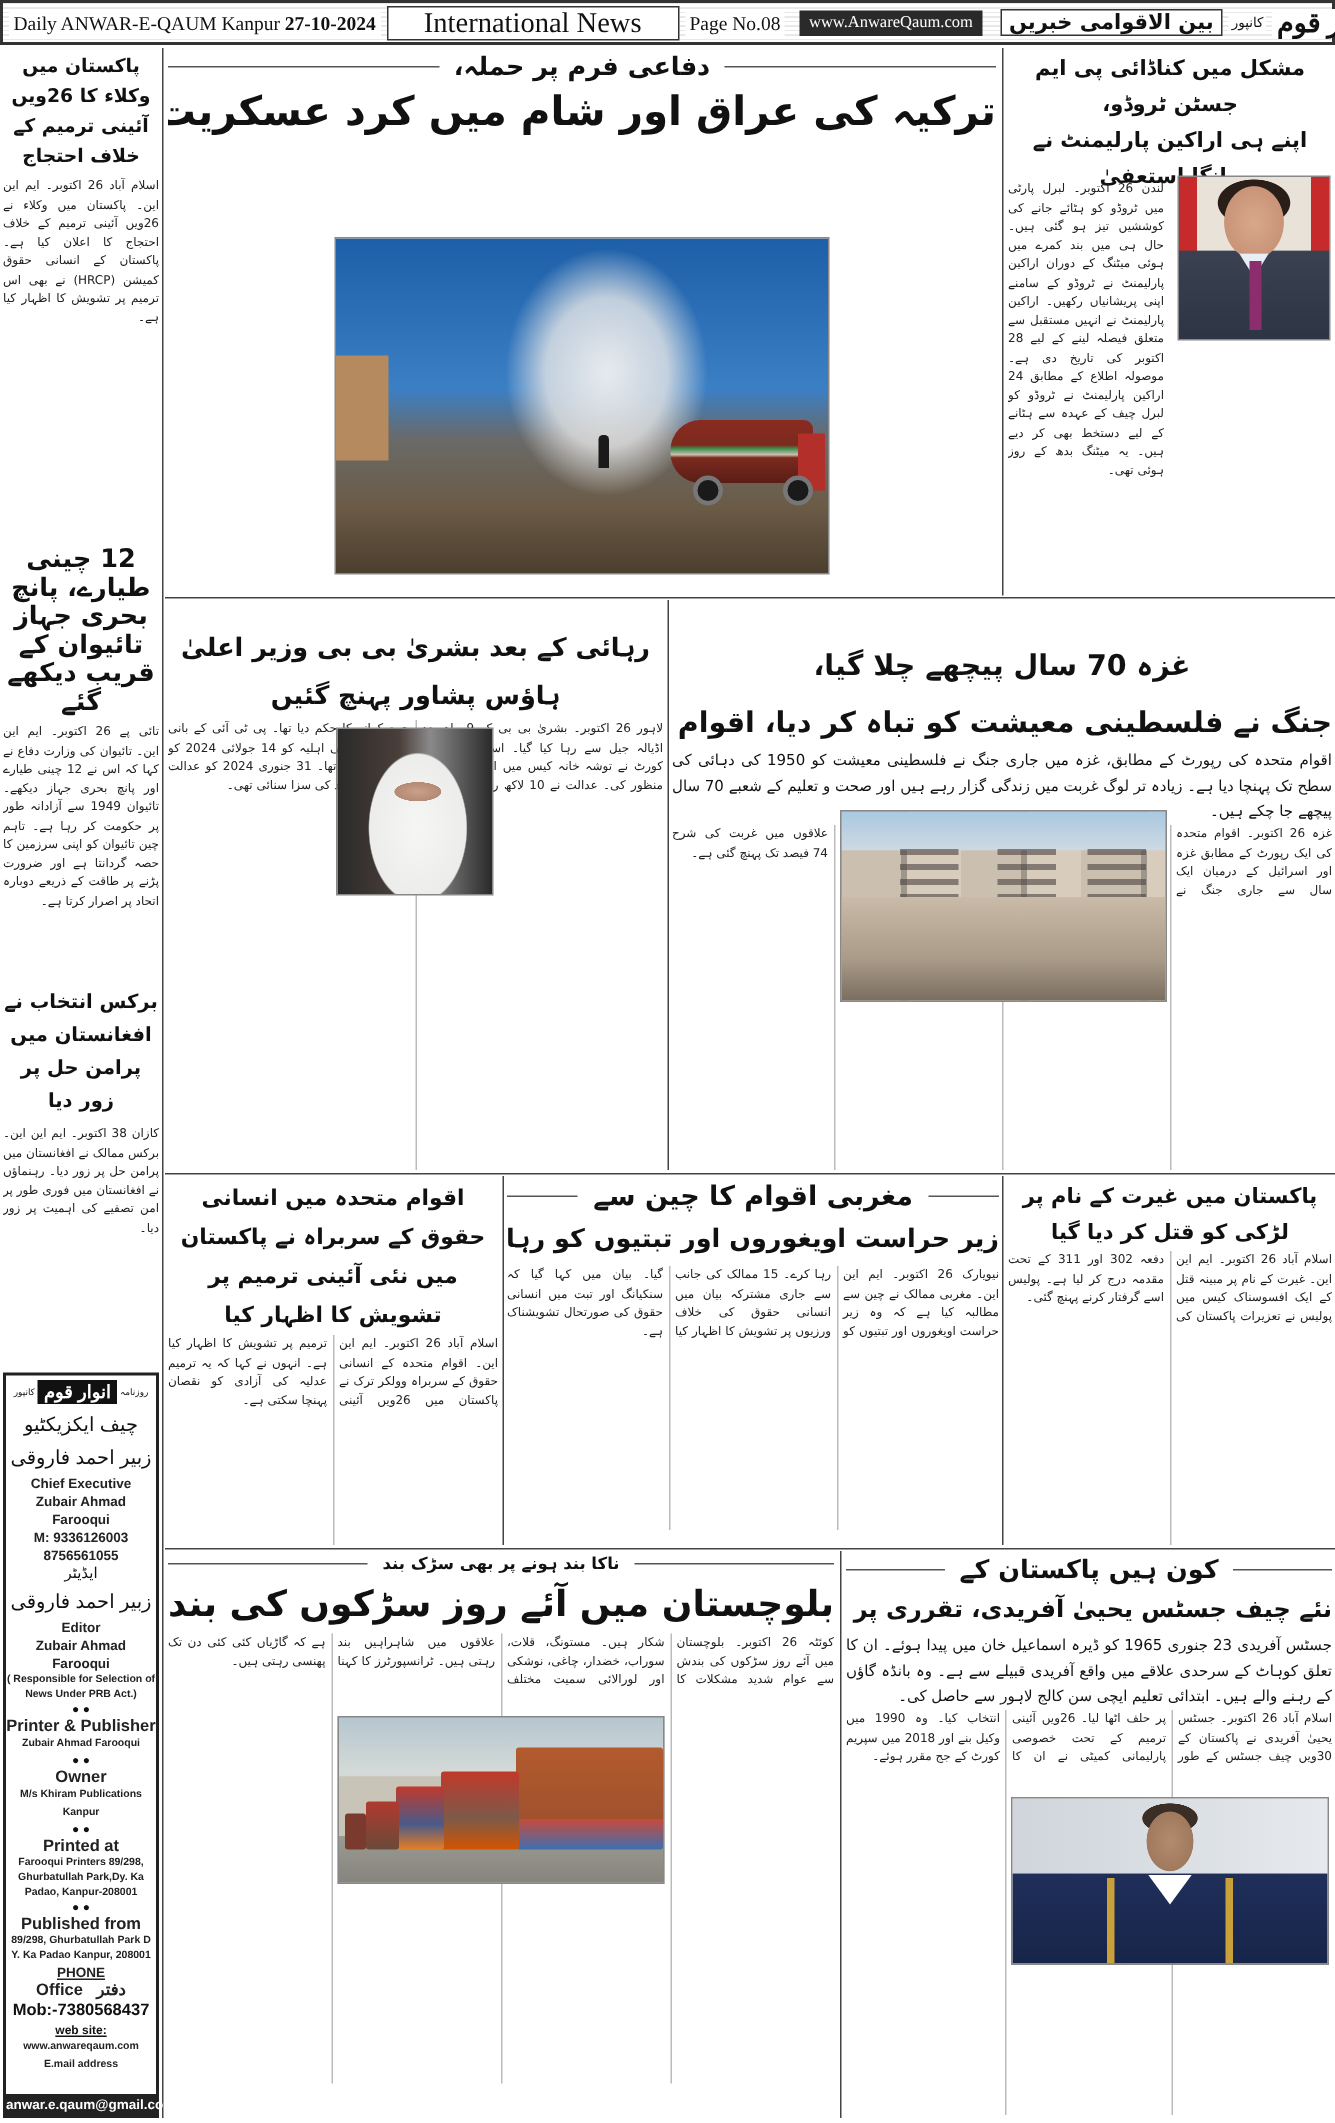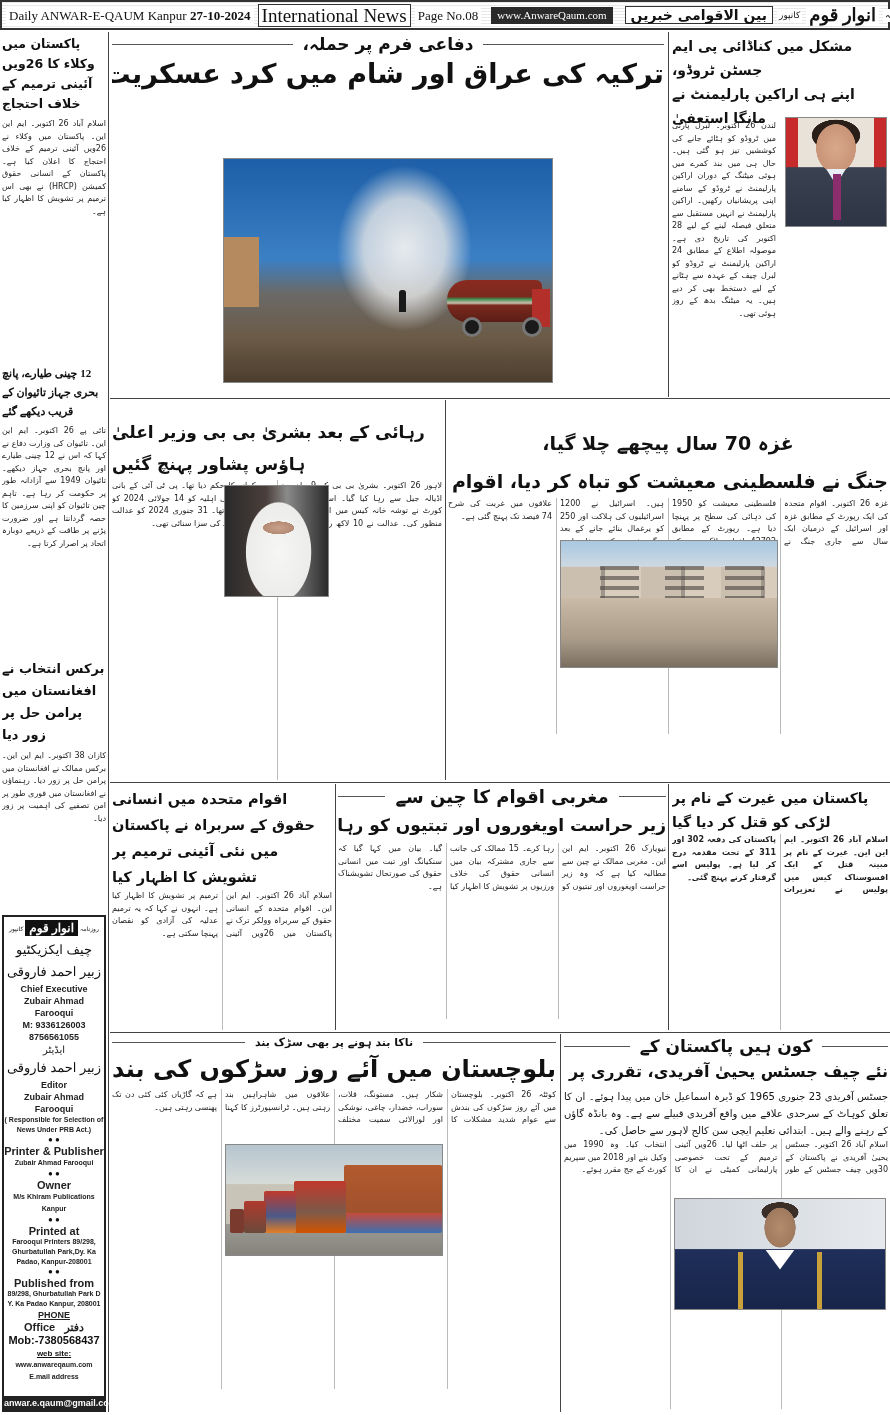--- a/index.html
+++ b/index.html
@@ -8,29 +8,29 @@
 
   
   .masthead {
     position: absolute; left: 0; top: 0; width: 890px; height: 30px;
     background: repeating-linear-gradient(to bottom, #e8e8e8 0, #e8e8e8 1px, #fff 1px, #fff 3px);
     border: 2px solid #333; display: flex; align-items: center; gap: 4px; padding: 0 4px;
   }
   .mh-box { font-family: "Liberation Serif", serif; white-space: nowrap; line-height: 1; }
   .mh-daily { font-size: 13px; background: #fff; padding: 2px 3px; }
   .mh-daily b { font-weight: 700; }
-  .mh-section { font-size: 19px; background: #fff; border: 1px solid #333; padding: 1px 3px; }
+  .mh-section { font-size: 19px; background: #fff; border: 1px solid #333; padding: 1px 24px; }
   .mh-page { font-size: 13px; background: #fff; padding: 2px 3px; }
   .mh-web { font-size: 11px; background: #2a2a2a; color: #fff; padding: 3px 6px; margin-left: 6px; }
   .mh-urdu-sec { font-family: "DejaVu Sans", sans-serif; font-size: 14px; font-weight: 700; background: #fff; border: 1px solid #333; padding: 1px 5px; direction: rtl; margin-left: 8px; }
   .mh-urdu-city { font-size: 9px; background: #fff; padding: 2px; direction: rtl; }
   .mh-urdu-name { font-size: 18px; font-weight: 700; background: #fff; padding: 0 3px; direction: rtl; letter-spacing: 2px; }
   .mh-urdu-daily { font-size: 9px; background: #fff; padding: 2px; direction: rtl; }
   .block { position: absolute; overflow: hidden; }
-  .head { direction: rtl; text-align: left; font-weight: 700; line-height: 1.25; color: #111; }
+  .head { direction: rtl; text-align: center; font-weight: 700; line-height: 1.25; color: #111; }
   .kicker-wrap { display: flex; align-items: center; gap: 10px; }
   .kicker-wrap .rule { flex: 1; height: 1px; background: #555; }
   .kicker { direction: rtl; font-weight: 700; font-size: 17px; white-space: nowrap; }
   .body-text {
     direction: rtl; text-align: justify; font-size: 8px; line-height: 12.5px; color: #222;
     column-gap: 8px; column-rule: 1px solid #bbb;
   }
   .vrule { position: absolute; width: 1px; background: #444; }
   .hrule { position: absolute; height: 1px; background: #444; }
 
@@ -132,21 +132,21 @@
 <div class="vrule" style="left:445px; top:400px; height:380px;"></div>
 <div class="vrule" style="left:335px; top:784px; height:246px;"></div>
 <div class="vrule" style="left:668px; top:784px; height:246px;"></div>
 <div class="vrule" style="left:560px; top:1034px; height:378px;"></div>
 
 <div class="block" style="left:2px; top:34px; width:104px; height:328px;">
   <div class="head" style="font-size:12.5px; line-height:20px;">پاکستان میں وکلاء کا 26ویں آئینی ترمیم کے خلاف احتجاج</div>
   <div class="body-text" style="margin-top:4px; height:270px;">اسلام آباد 26 اکتوبر۔ ایم این این۔ پاکستان میں وکلاء نے 26ویں آئینی ترمیم کے خلاف احتجاج کا اعلان کیا ہے۔ پاکستان کے انسانی حقوق کمیشن (HRCP) نے بھی اس ترمیم پر تشویش کا اظہار کیا ہے۔</div>
 </div>
 <div class="block" style="left:2px; top:364px; width:104px; height:290px;">
-  <div class="head" style="font-size:11px; line-height:19px;font-family:Liberation Serif, serif;">12 چینی طیارے، پانچ بحری جہاز تائیوان کے قریب دیکھے گئے</div>
+  <div class="head" style="font-size:17px; line-height:19px;">12 چینی طیارے، پانچ بحری جہاز تائیوان کے قریب دیکھے گئے</div>
   <div class="body-text" style="margin-top:4px; height:240px;">تائی پے 26 اکتوبر۔ ایم این این۔ تائیوان کی وزارت دفاع نے کہا کہ اس نے 12 چینی طیارے اور پانچ بحری جہاز دیکھے۔ تائیوان 1949 سے آزادانہ طور پر حکومت کر رہا ہے۔ تاہم چین تائیوان کو اپنی سرزمین کا حصہ گردانتا ہے اور ضرورت پڑنے پر طاقت کے ذریعے دوبارہ اتحاد پر اصرار کرتا ہے۔</div>
 </div>
 <div class="block" style="left:2px; top:658px; width:104px; height:252px;">
   <div class="head" style="font-size:13px; line-height:22px;">برکس انتخاب نے افغانستان میں پرامن حل پر زور دیا</div>
   <div class="body-text" style="margin-top:4px; height:200px;">کازان 38 اکتوبر۔ ایم این این۔ برکس ممالک نے افغانستان میں پرامن حل پر زور دیا۔ رہنماؤں نے افغانستان میں فوری طور پر امن تصفیے کی اہمیت پر زور دیا۔</div>
 </div>
 
 <div class="imprint">
   <div class="imp-logo">
     <span class="l-daily">روزنامہ</span>
@@ -221,20 +221,21 @@
 </div>
 <div class="photo ph-bushra" style="left:224px; top:485px; width:105px; height:112px;"></div>
 
 <div class="block" style="left:448px; top:402px; width:440px; height:378px;">
   <div class="kicker-wrap" style="margin-top:20px;flex-direction:column;">
     <div class="rule"></div>
     <div class="kicker" style="font-size:19px;">غزہ 70 سال پیچھے چلا گیا،</div>
     <div class="rule"></div>
   </div>
   <div class="head" style="font-size:19px; line-height:34px; white-space:nowrap;">جنگ نے فلسطینی معیشت کو تباہ کر دیا، اقوام متحدہ ایجنسی کے سربراہ کا بیان</div>
+  <div class="head" style="font-size:10px; line-height:17px; font-weight:400; text-align:justify;">اقوام متحدہ کی رپورٹ کے مطابق، غزہ میں جاری جنگ نے فلسطینی معیشت کو 1950 کی دہائی کی سطح تک پہنچا دیا ہے۔ زیادہ تر لوگ غربت میں زندگی گزار رہے ہیں اور صحت و تعلیم کے شعبے 70 سال پیچھے جا چکے ہیں۔</div>
   <div class="body-text" style="columns:4; height:236px;">غزہ 26 اکتوبر۔ اقوام متحدہ کی ایک رپورٹ کے مطابق غزہ اور اسرائیل کے درمیان ایک سال سے جاری جنگ نے فلسطینی معیشت کو 1950 کی دہائی کی سطح پر پہنچا دیا ہے۔ رپورٹ کے مطابق 42792 افراد ہلاک ہو چکے ہیں۔ اسرائیل نے 1200 اسرائیلیوں کی ہلاکت اور 250 کو یرغمال بنائے جانے کے بعد جنگ شروع کی۔ فلسطینی علاقوں میں غربت کی شرح 74 فیصد تک پہنچ گئی ہے۔</div>
 </div>
 <div class="photo ph-gaza" style="left:560px; top:540px; width:218px; height:128px;">
   <div class="win" style="left:18%;"></div>
   <div class="win" style="left:48%;"></div>
   <div class="win" style="left:76%;"></div>
   <div class="rubble"></div>
 </div>
 
 <div class="block" style="left:112px; top:786px; width:220px; height:244px;">
@@ -245,21 +246,21 @@
   <div class="kicker-wrap">
     <div class="rule"></div>
     <div class="kicker" style="font-size:18px;">مغربی اقوام کا چین سے</div>
     <div class="rule"></div>
   </div>
   <div class="head" style="font-size:17px; line-height:36px; white-space:nowrap;">زیر حراست اویغوروں اور تبتیوں کو رہا کرنے کا مطالبہ</div>
   <div class="body-text" style="columns:3; height:176px;">نیویارک 26 اکتوبر۔ ایم این این۔ مغربی ممالک نے چین سے مطالبہ کیا ہے کہ وہ زیر حراست اویغوروں اور تبتیوں کو رہا کرے۔ 15 ممالک کی جانب سے جاری مشترکہ بیان میں انسانی حقوق کی خلاف ورزیوں پر تشویش کا اظہار کیا گیا۔ بیان میں کہا گیا کہ سنکیانگ اور تبت میں انسانی حقوق کی صورتحال تشویشناک ہے۔</div>
 </div>
 <div class="block" style="left:672px; top:786px; width:216px; height:244px;">
   <div class="head" style="font-size:14px; line-height:24px;">پاکستان میں غیرت کے نام پر لڑکی کو قتل کر دیا گیا</div>
-  <div class="body-text" style="columns:2; height:210px;font-weight:bold;">اسلام آباد 26 اکتوبر۔ ایم این این۔ غیرت کے نام پر مبینہ قتل کے ایک افسوسناک کیس میں پولیس نے تعزیرات پاکستان کی دفعہ 302 اور 311 کے تحت مقدمہ درج کر لیا ہے۔ پولیس اسے گرفتار کرنے پہنچ گئی۔</div>
+  <div class="body-text" style="columns:2; height:210px;">اسلام آباد 26 اکتوبر۔ ایم این این۔ غیرت کے نام پر مبینہ قتل کے ایک افسوسناک کیس میں پولیس نے تعزیرات پاکستان کی دفعہ 302 اور 311 کے تحت مقدمہ درج کر لیا ہے۔ پولیس اسے گرفتار کرنے پہنچ گئی۔</div>
 </div>
 
 <div class="block" style="left:112px; top:1036px; width:444px; height:376px;">
   <div class="kicker-wrap">
     <div class="rule"></div>
     <div class="kicker" style="font-size:11px;">ناکا بند ہونے پر بھی سڑک بند</div>
     <div class="rule"></div>
   </div>
   <div class="head" style="font-size:24px; line-height:40px; white-space:nowrap;">بلوچستان میں آئے روز سڑکوں کی بندش سے لوگ پریشان</div>
   <div class="body-text" style="columns:4; height:300px;">کوئٹہ 26 اکتوبر۔ بلوچستان میں آئے روز سڑکوں کی بندش سے عوام شدید مشکلات کا شکار ہیں۔ مستونگ، قلات، سوراب، خضدار، چاغی، نوشکی اور لورالائی سمیت مختلف علاقوں میں شاہراہیں بند رہتی ہیں۔ ٹرانسپورٹرز کا کہنا ہے کہ گاڑیاں کئی کئی دن تک پھنسی رہتی ہیں۔</div>

